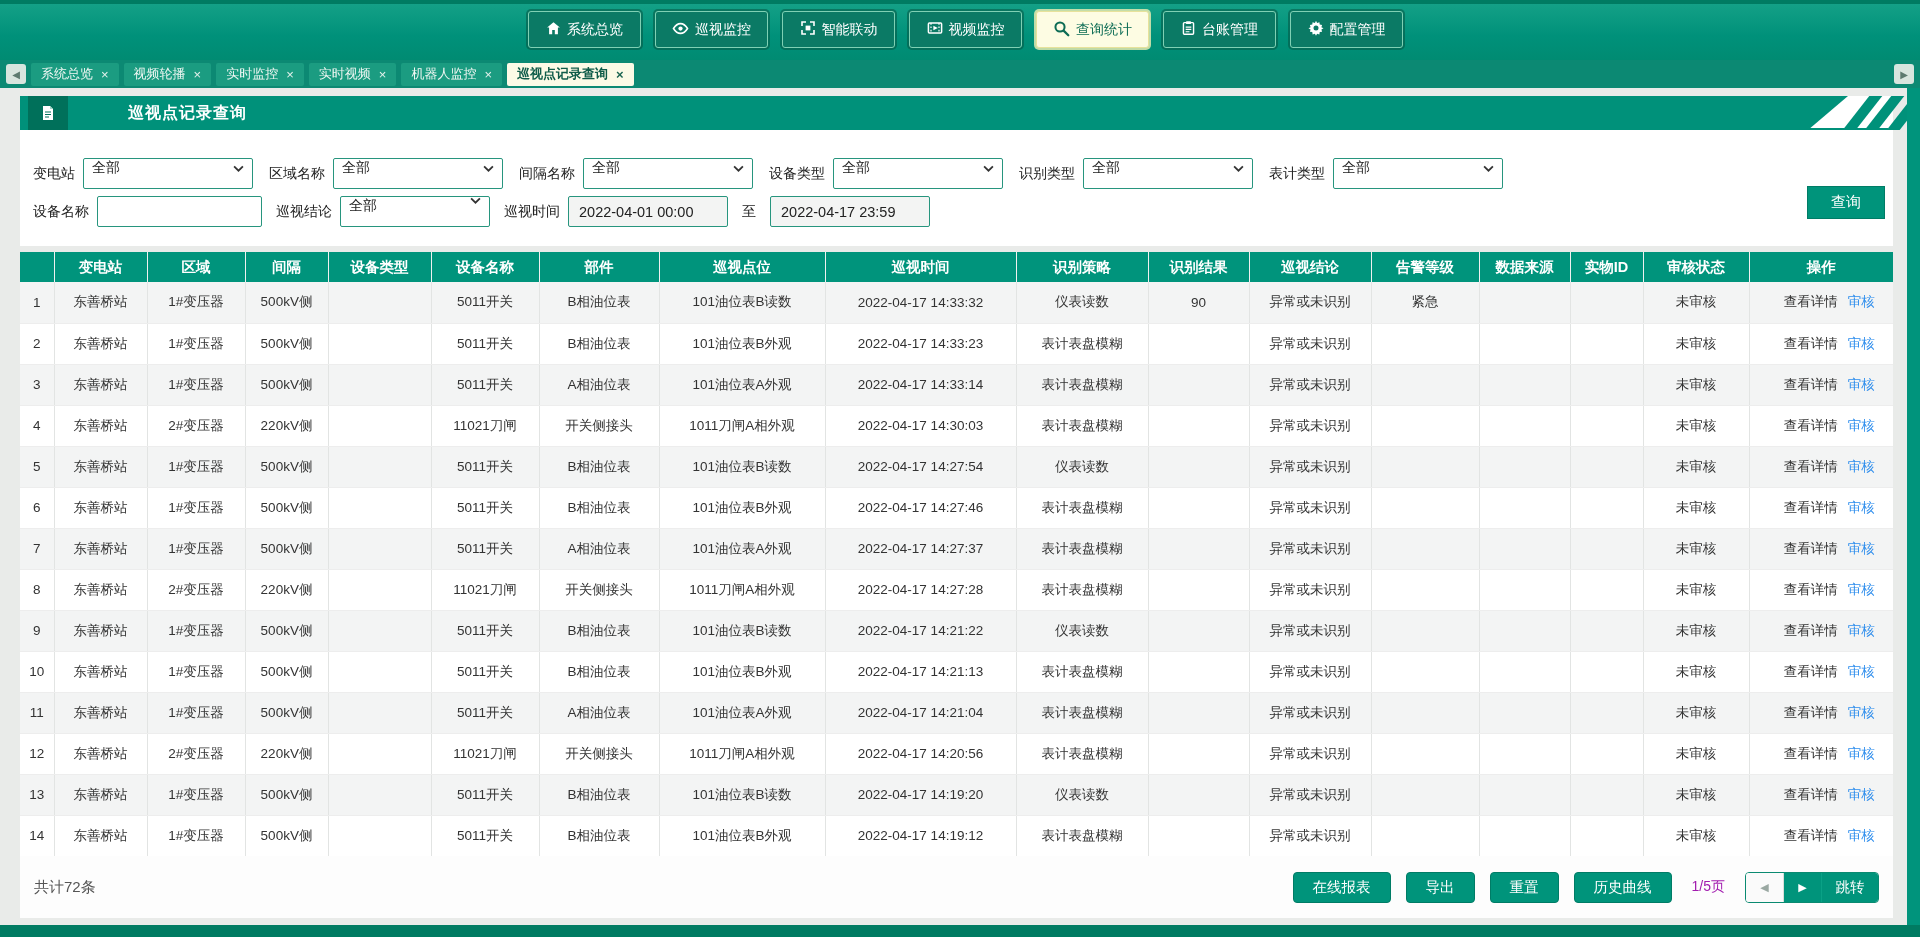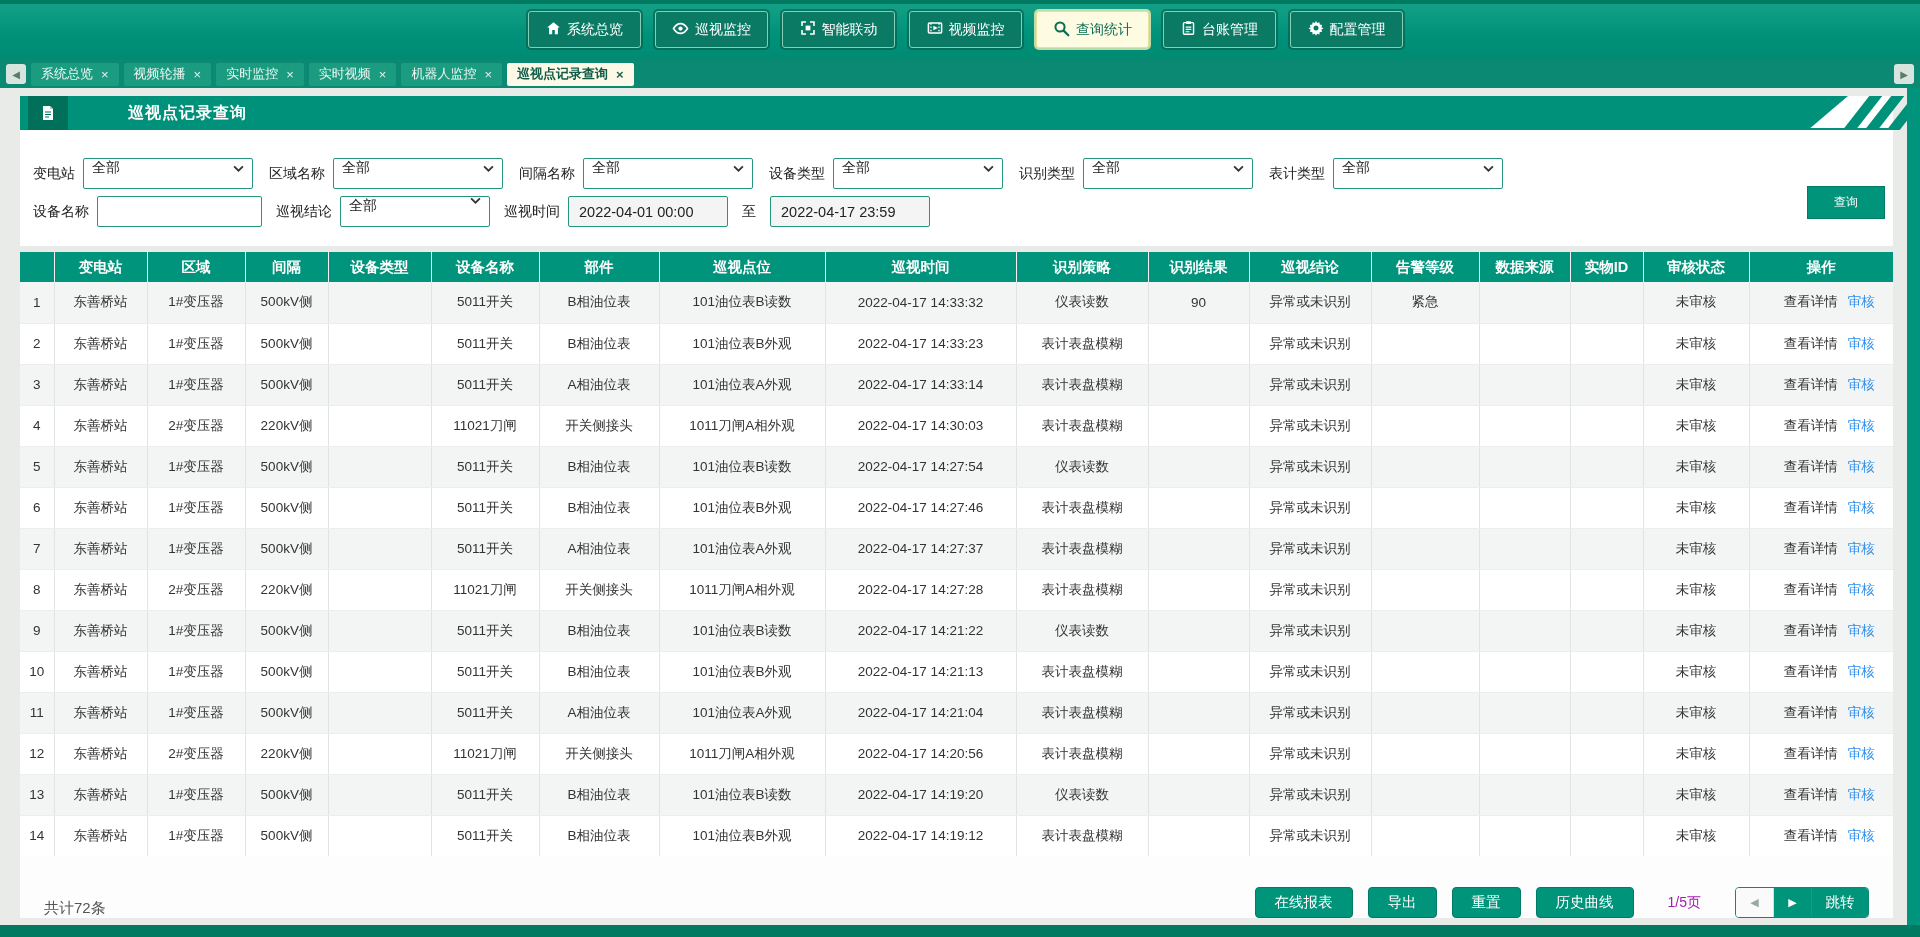--- a/index.html
+++ b/index.html
@@ -66,42 +66,42 @@
   .flabel { font-size:14px; color:#222; white-space:nowrap; }
   .select { height:31px; border:1px solid #27957e; border-radius:2px; background:#fff;
             display:flex; align-items:flex-start; justify-content:space-between; padding:0 8px;
             font-size:14px; color:#222; cursor:pointer; }
   .select.w170 { width:170px; } .select.w150 { width:150px; }
   .tinput { height:31px; width:165px; border:1px solid #27957e; border-radius:2px; background:#fff;
             padding:0 8px; font-size:14px; color:#222; font-family:inherit; }
   .dinput { height:31px; width:160px; border:1px solid #27957e; border-radius:2px; background:#f3f4f3;
             display:flex; align-items:center; padding:0 10px; font-size:14.5px; color:#222; cursor:pointer; }
   .search-btn { position:absolute; right:8px; top:90px; width:78px; height:33px; background:#00947b;
-                border:1px solid #007c66; border-radius:0; color:#fff; font-size:12px;
+                border:1px solid #007c66; border-radius:0; color:#fff; font-size:15px;
                 display:flex; align-items:center; justify-content:center; cursor:pointer; }
 
   
   .grid-wrap { position:absolute; left:20px; top:164px; width:1873px; }
   table { border-collapse:collapse; table-layout:fixed; width:1873px; }
   thead th { height:30px; background:#00947c; color:#fff; font-size:14.5px; font-weight:bold;
              border-left:1px solid rgba(255,255,255,.32); white-space:nowrap; overflow:hidden; }
   thead th:first-child { border-left:none; }
   tbody td { height:41px; background:#fff; color:#333; font-size:13.5px; text-align:center;
              border-right:1px solid #e2e4e3; border-bottom:1px solid #ededed;
              white-space:nowrap; overflow:hidden; }
   tbody td:last-child { border-right:none; }
   tbody tr.odd td { background:#f3f4f4; }
   .lnk-dark { color:#333; cursor:pointer; margin-right:10px;margin-left:16px; }
   .lnk-blue { color:#2b8ced; cursor:pointer; }
 
   
   .footer { position:absolute; left:20px; top:768px; width:1873px; height:62px; background:#fdfdfd;
-            display:flex; align-items:flex-end; padding:0 24px; }
+            display:flex; align-items:center; padding:0 14px; }
   .total { font-size:15px; color:#555; }
-  .foot-right { margin-left:auto; display:flex; align-items:center; gap:32px; }
+  .foot-right { margin-left:auto; display:flex; align-items:center; gap:18px; }
   .fbtn { height:31px; padding:0 19px; background:#00947b; border:1px solid #007c66; border-radius:4px;
           color:#fff; font-size:14.5px; display:flex; align-items:center; justify-content:center; cursor:pointer; }
   .page-ind { font-size:14px; color:#a21caf; margin:0 2px; }
   .pager { display:flex; align-items:stretch; height:31px; border-radius:4px; overflow:hidden;
            border:1px solid #0a8a71; }
   .pg { width:38px; display:flex; align-items:center; justify-content:center; font-size:11px; cursor:pointer; }
   .pg.prev { background:#fafafa; color:#9aa8a2; border-right:1px solid #d9ded9; }
   .pg.next { background:#00947b; color:#fff; border-right:1px solid #0aa186; }
   .pg.jump { width:56px; background:#00947b; color:#fff; font-size:14.5px; }
 </style>

